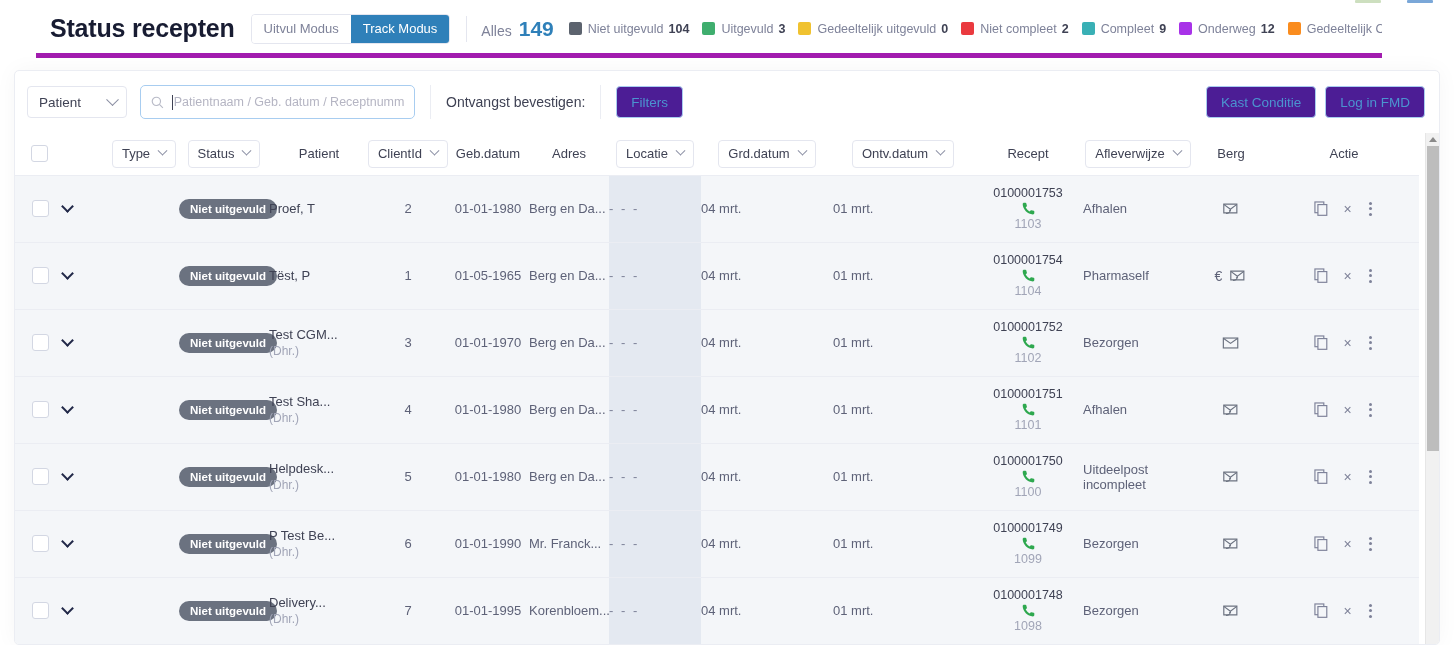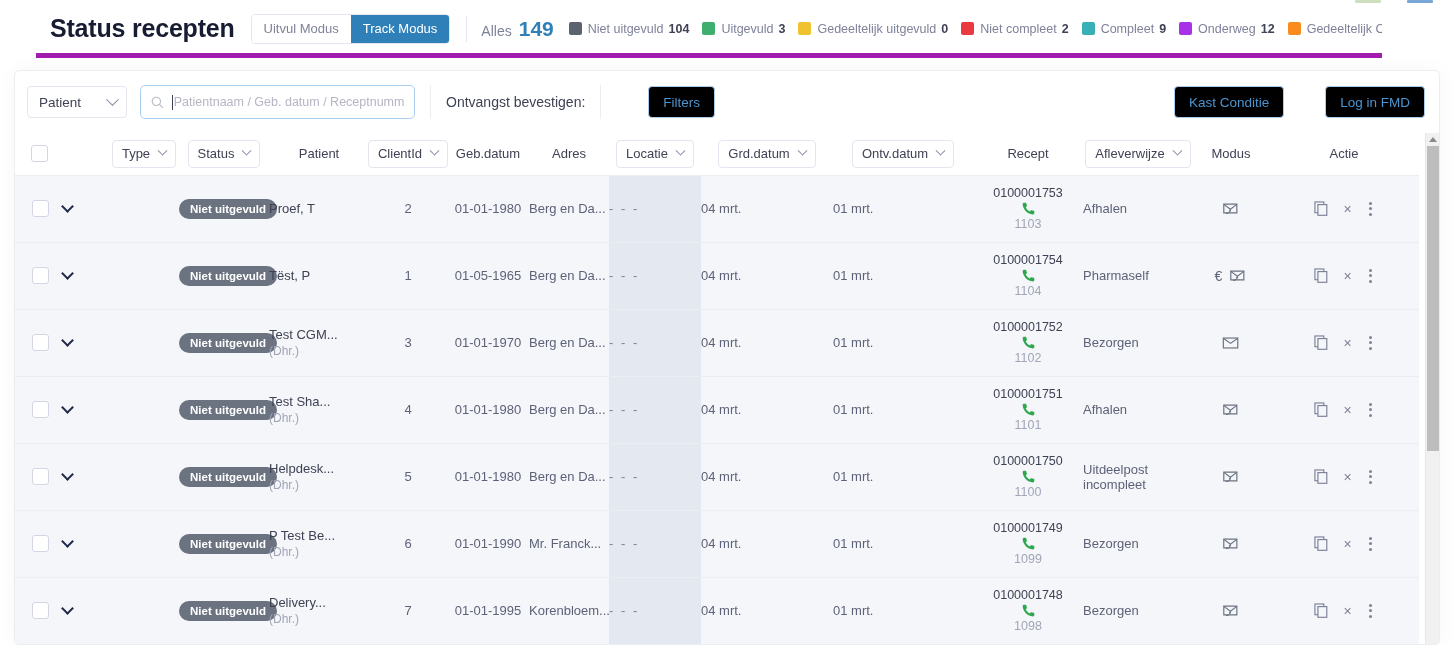--- a/index.html
+++ b/index.html
@@ -124,23 +124,23 @@
 
   .opt-select {
     margin-left: 10px; width: 168px; height: 32px;
     border: 1px solid #e4e6ef; border-radius: 4px; background: #ffffff;
     display: flex; align-items: center; justify-content: space-between;
     padding: 0 9px 0 11px; font-size: 13px; color: #b5b5c3; cursor: pointer;
   }
 
   .btn-outline {
     height: 32px; border: 1px solid #a8cdf0; border-radius: 4px;
-    background: #000000; color: #4b94d0; font-size: 13.5px;
+    background: #4c1d95; color: #4b94d0; font-size: 13.5px;
     display: flex; align-items: center; justify-content: center;
-    padding: 0 14px; cursor: pointer; white-space: nowrap; margin-left: 32px;
+    padding: 0 14px; cursor: pointer; white-space: nowrap;
   }
   .spacer { flex: 1; }
   .right-btns { display: flex; gap: 9px; }
 
   
   .tbl-scroll {
     position: relative;
     height: 512px;
     overflow: hidden;
   }
@@ -426,21 +426,21 @@
           <th>
             <div class="th-in">
                 <span class="th-pill">
               <span>Afleverwijze</span>
               <span class="chev sm"></span>
             </span>
               </div>
           </th>
           <th>
             <div class="th-in">
-                <span>Modus</span>
+                <span>Berg</span>
               </div>
           </th>
           <th>
             <div class="th-in">
                 <span>Actie</span>
               </div>
           </th>
         </tr>
       </thead>
       <tbody id="tbody">

